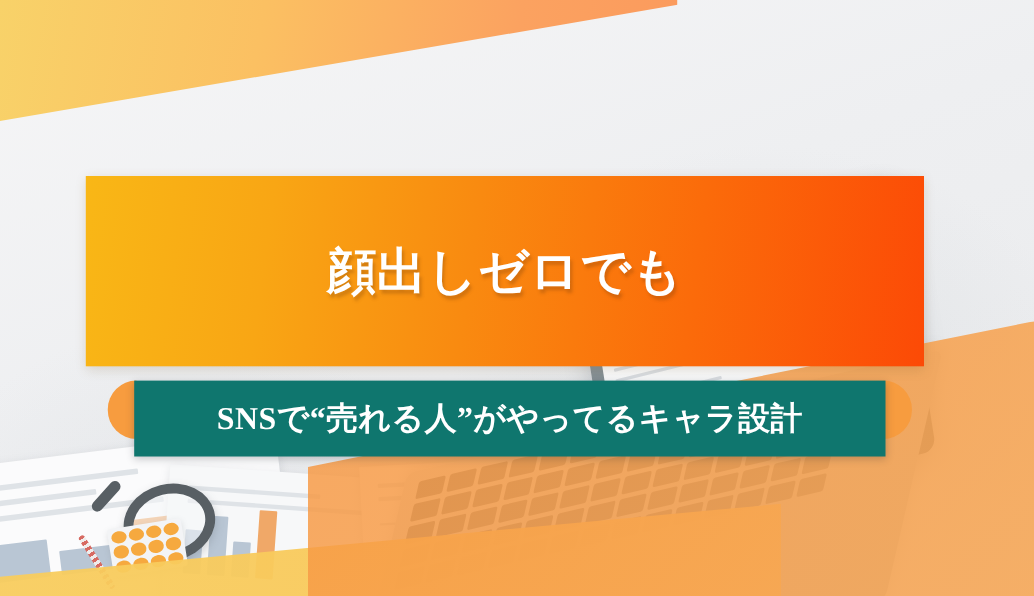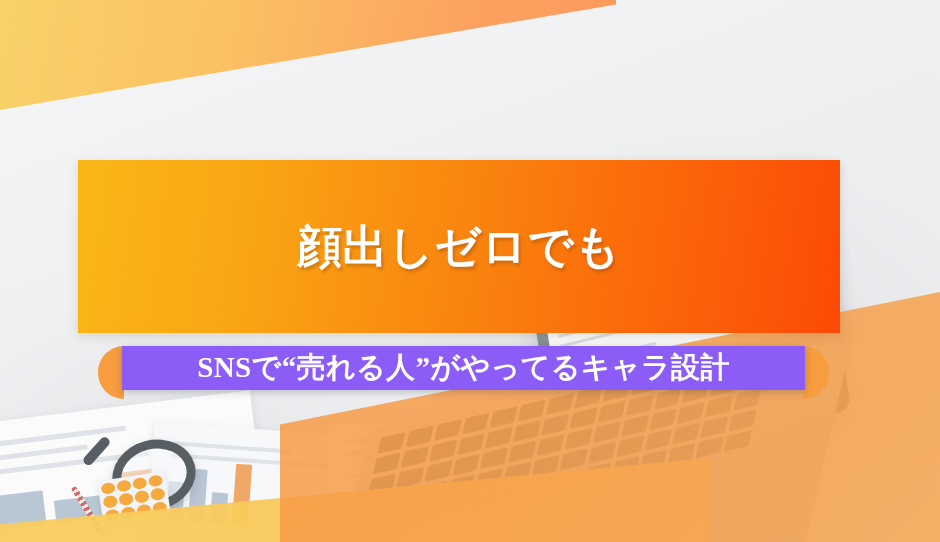--- a/index.html
+++ b/index.html
@@ -247,22 +247,22 @@
     height: 53px;
     background: #f79c3f;
   }
   .cap.left  { left: 0;  border-radius: 26px 0 0 26px; }
   .cap.right { right: 0; border-radius: 0 26px 26px 0; }
   .subtitle-core {
     position: absolute;
     left: 24px;
     right: 24px;
     top: 0;
-    height: 44px;
-    background: #8b5cf6;
+    height: 69px;
+    background: #0f766e;
     display: flex;
     align-items: center;
     justify-content: center;
     box-shadow: 0 2px 7px rgba(40,45,50,0.25);
   }
   .subtitle-text {
     color: #ffffff;
     font-weight: 700;
     font-size: 29px;
     letter-spacing: 0.4px;

